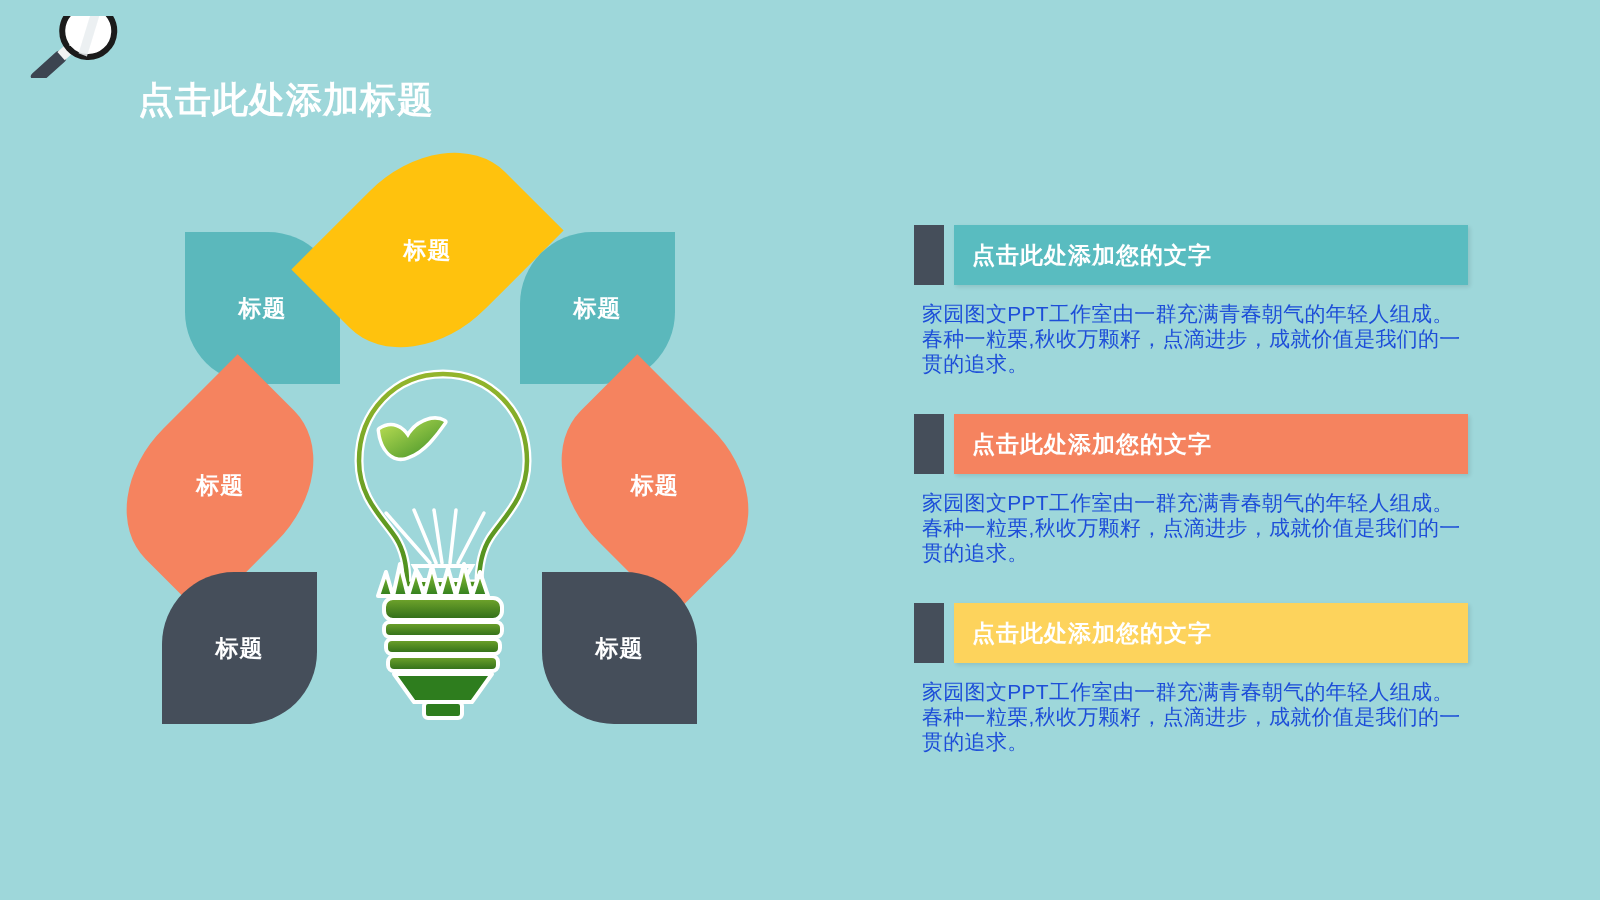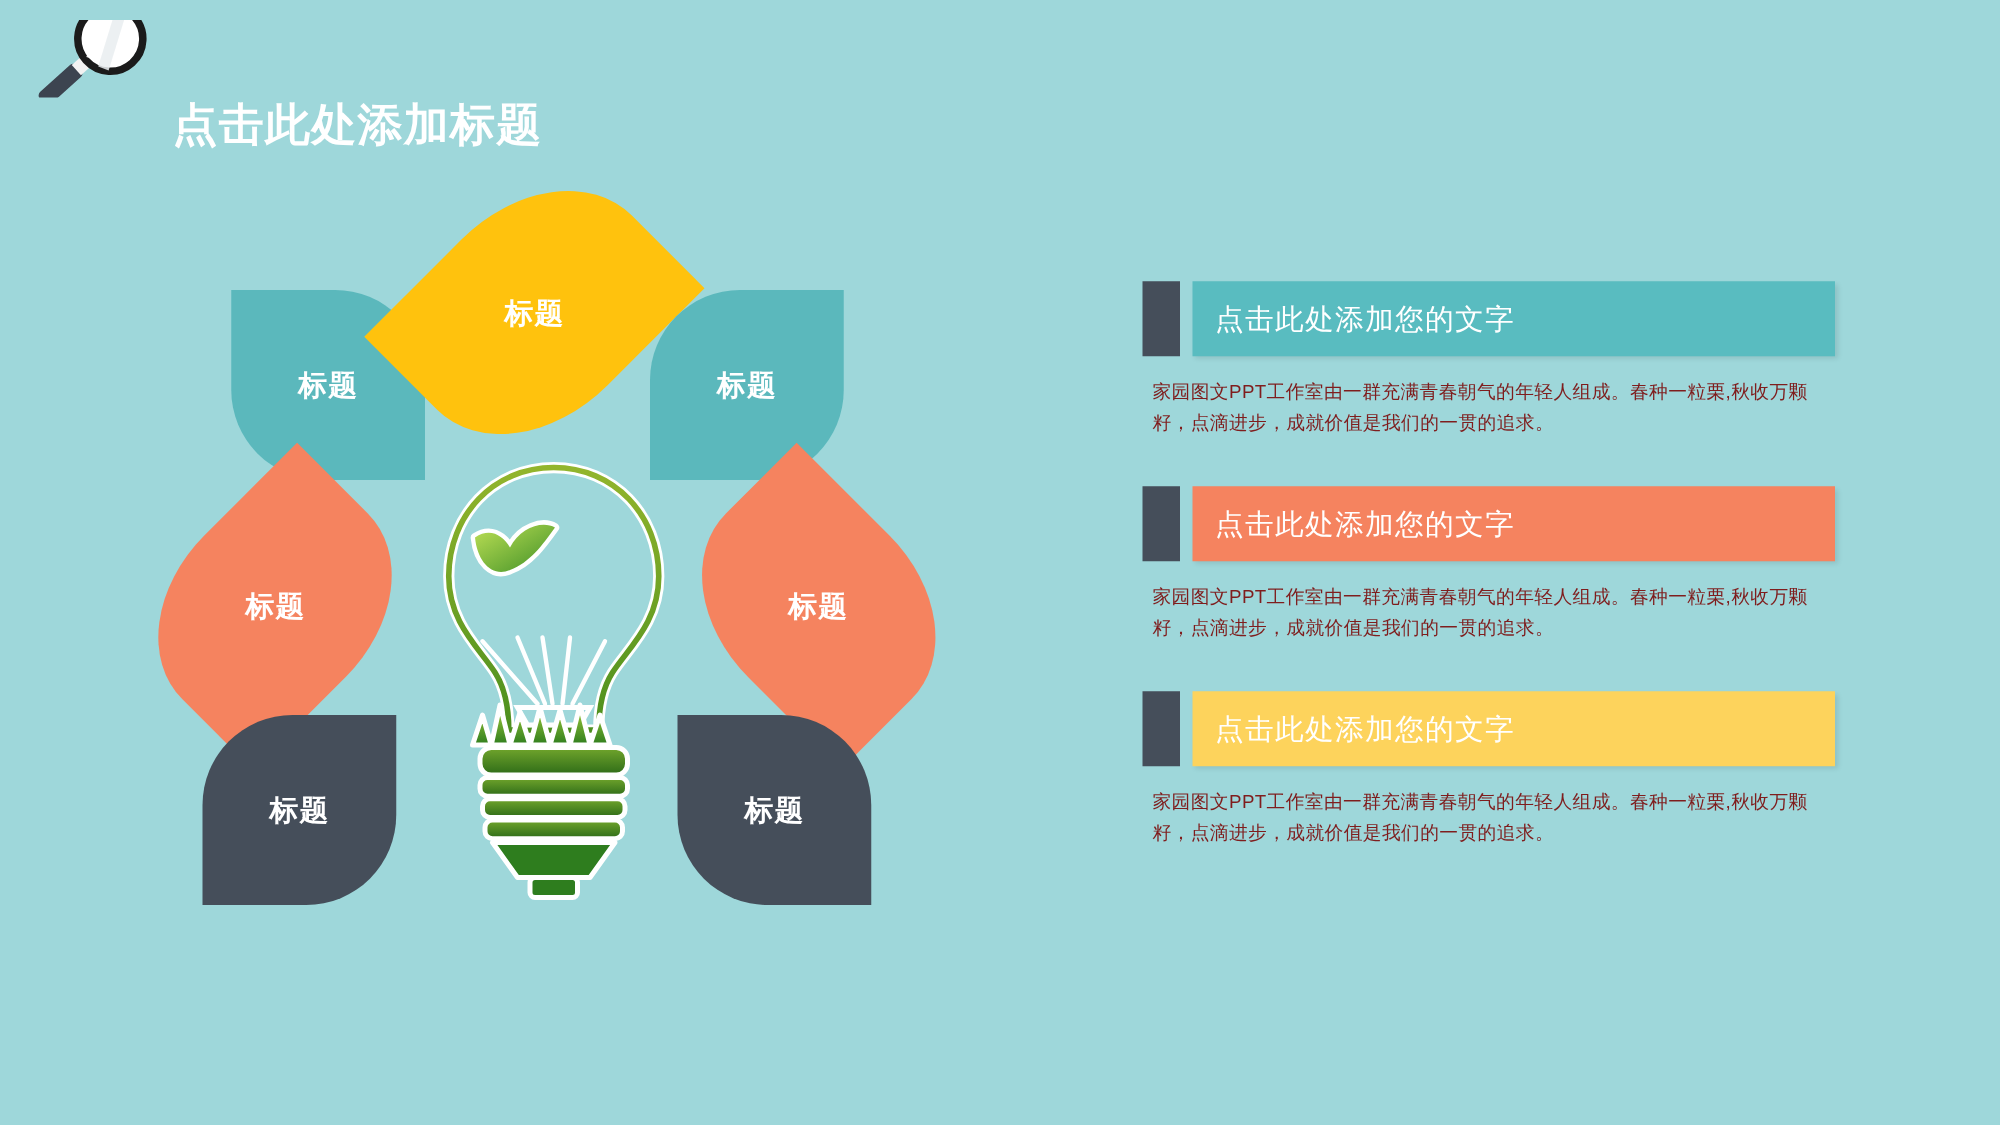--- a/index.html
+++ b/index.html
@@ -158,31 +158,31 @@
     position: absolute;
     left: -40px;
     top: 0;
     width: 30px;
     height: 60px;
     background: #454E5A;
   }
   .banner-label {
     color: #ffffff;
     font-size: 23px;
-    font-weight: normal;
+    font-weight: bold;
     letter-spacing: 1px;
     padding-left: 18px;
     white-space: nowrap;
   }
   .block-body {
     margin-top: 16px;
     margin-left: 14px;
     width: 540px;
-    color: #7f1d1d;
-    font-size: 15px;
+    color: #1d4ed8;
+    font-size: 21px;
     line-height: 25px;
     letter-spacing: 0.3px;
   }
 
   .theme-teal   { background: #59BCC0; }
   .theme-salmon { background: #F5835F; }
   .theme-yellow { background: #FDD35C; }
 </style>
 </head>
 <body>

